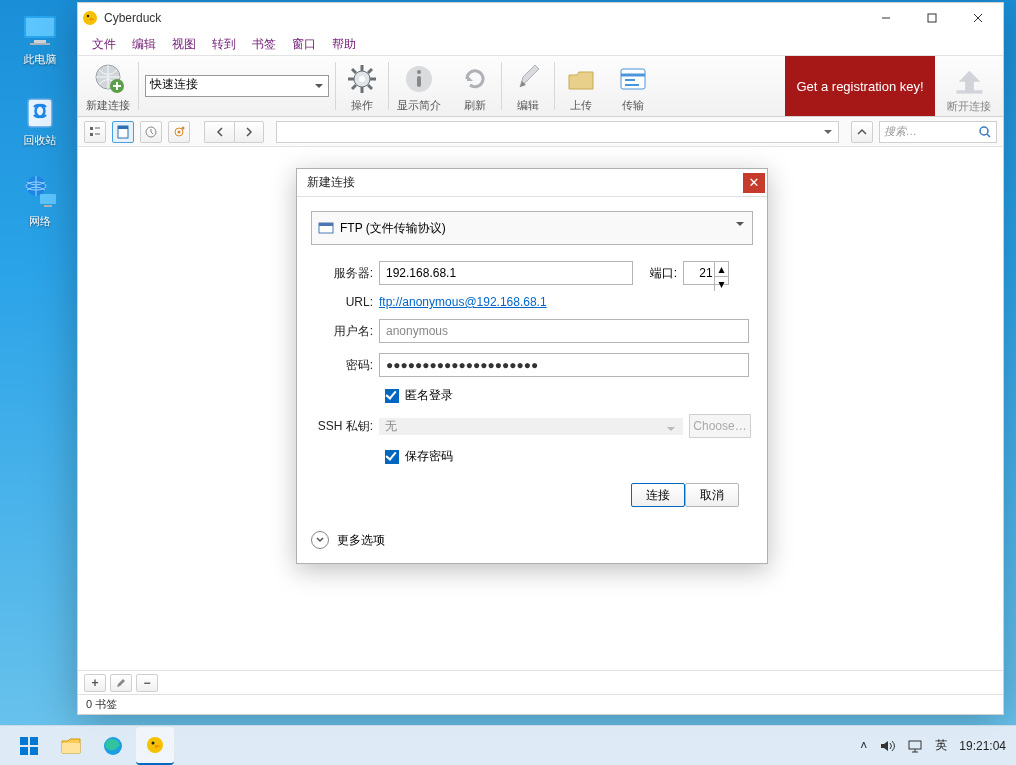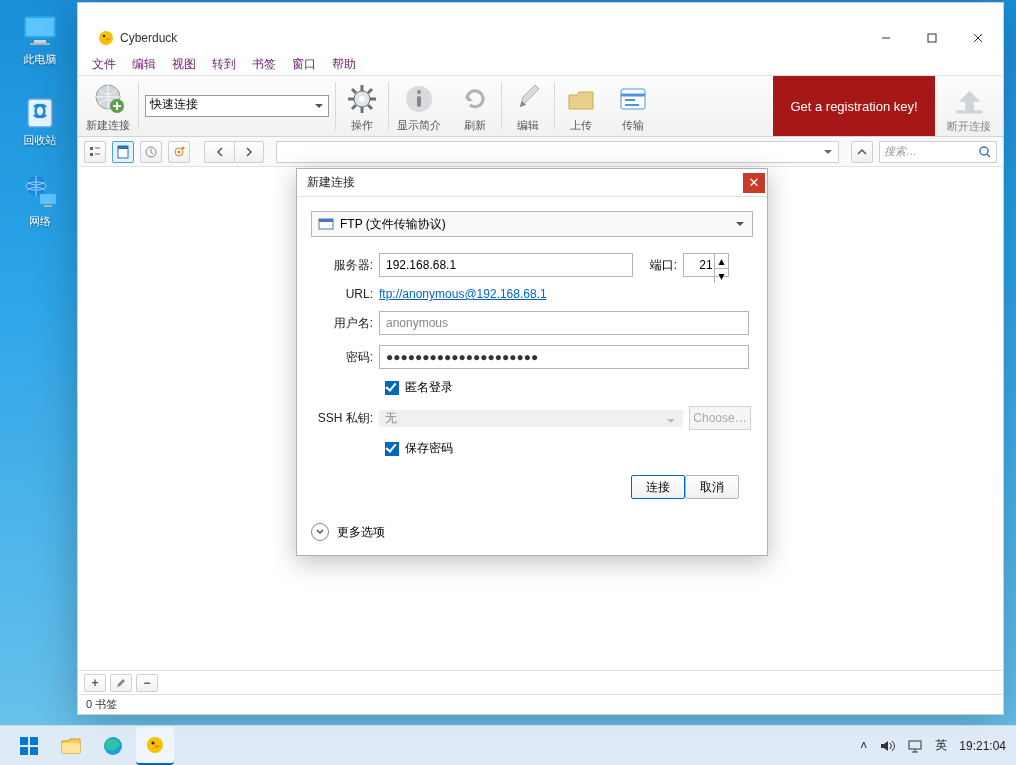--- a/index.html
+++ b/index.html
@@ -8,38 +8,38 @@
 
   
   .desktop-icons { position: absolute; top: 10px; left: 8px; width: 64px; }
   .di { display: flex; flex-direction: column; align-items: center; gap: 2px; margin-bottom: 24px; cursor: pointer; }
   .di .ico { width: 40px; height: 40px; }
   .di .lbl { color: #fff; font-size: 11px; text-align: center; text-shadow: 0 1px 2px rgba(0,0,0,.5); }
 
   
   .win { position: absolute; left: 77px; top: 2px; width: 927px; height: 713px; background: #fff; border: 1px solid #d0d0d0; box-shadow: 0 8px 40px rgba(0,0,0,.25); display: flex; flex-direction: column; }
 
-  .titlebar { height: 30px; display: flex; align-items: center; padding: 0 2px 0 20px; margin-top: 20px; }
+  .titlebar { height: 30px; display: flex; align-items: center; padding: 0 2px 0 4px; }
   .titlebar .app-ico { width: 16px; height: 16px; margin-right: 6px; }
   .titlebar .title { font-size: 12px; color: #333; flex: 0 0 auto; }
   .titlebar .spacer { flex: 1; }
   .titlebar .winbtn { width: 46px; height: 30px; display: flex; align-items: center; justify-content: center; color: #333; }
 
   .menubar { height: 22px; display: flex; align-items: center; padding: 0 6px; gap: 0; font-size: 12px; color: #701a75; }
   .menubar .mi { padding: 2px 8px; cursor: default; }
 
   .toolbar { height: 62px; background: linear-gradient(#fdfdfd,#f1f1f1); border-top: 1px solid #e2e2e2; border-bottom: 1px solid #d3d3d3; display: flex; align-items: stretch; padding: 0; }
   .tb-group { display: flex; flex-direction: column; align-items: center; justify-content: center; padding: 4px 8px 2px; font-size: 11px; color: #555; }
   .tb-group .big { width: 36px; height: 36px; }
   .tb-group .cap { margin-top: 1px; }
   .tb-sep { width: 1px; background: #d8d8d8; margin: 6px 0; }
   .quick-wrap { display: flex; align-items: center; padding: 0 6px; }
   .quick-select { width: 184px; height: 22px; border: 1px solid #999; background: #fff; font-size: 12px; padding: 0 18px 0 4px; position: relative; }
   .quick-select::after { content: ""; position: absolute; right: 5px; top: 8px; border: 4px solid transparent; border-top-color: #555; }
-  .reg-banner { margin-left: auto; width: 162px; background: #a61717; color: #fff; display: flex; align-items: center; justify-content: center; font-size: 13px; }
+  .reg-banner { margin-left: auto; width: 150px; background: #a61717; color: #fff; display: flex; align-items: center; justify-content: center; font-size: 13px; }
   .disconnect { display: flex; flex-direction: column; align-items: center; justify-content: center; padding: 4px 12px 2px; color: #888; font-size: 11px; }
 
   .pathbar { height: 30px; background: #fafafa; border-bottom: 1px solid #e2e2e2; display: flex; align-items: center; padding: 0 6px; gap: 6px; }
   .pb-btn { width: 22px; height: 22px; border: 1px solid #cfcfcf; background: linear-gradient(#fff,#f0f0f0); display: flex; align-items: center; justify-content: center; border-radius: 2px; }
   .pb-btn svg { width: 14px; height: 14px; }
   .pb-btn.active { background: #e8f2fb; border-color: #4aa0de; }
   .nav-group { display: flex; gap: 0; margin-left: 8px; }
   .nav-group .pb-btn { width: 30px; border-radius: 0; }
   .nav-group .pb-btn:first-child { border-radius: 2px 0 0 2px; border-right: none; }
   .nav-group .pb-btn:last-child { border-radius: 0 2px 2px 0; }
@@ -52,21 +52,21 @@
 
   .bottombar { height: 24px; border-top: 1px solid #e0e0e0; display: flex; align-items: center; padding: 0 6px; gap: 4px; }
   .bb-btn { width: 22px; height: 18px; border: 1px solid #cfcfcf; background: linear-gradient(#fff,#f0f0f0); display: flex; align-items: center; justify-content: center; font-size: 12px; font-weight: bold; border-radius: 2px; color: #555; }
   .status { height: 20px; border-top: 1px solid #e0e0e0; font-size: 11px; color: #333; padding: 2px 8px; }
 
   
   .dlg { position: absolute; left: 218px; top: 165px; width: 472px; border: 1px solid #b0b0b0; background: #fff; box-shadow: 0 6px 24px rgba(0,0,0,.25); }
   .dlg-title { height: 28px; display: flex; align-items: center; padding: 0 0 0 10px; font-size: 12px; color: #222; border-bottom: 1px solid #e0e0e0; }
   .dlg-title .close { margin-left: auto; width: 22px; height: 20px; background: #c73b2c; color: #fff; display: flex; align-items: center; justify-content: center; font-size: 13px; margin-right: 2px; }
   .dlg-body { padding: 14px 14px 12px; font-size: 12px; }
-  .proto { border: 1px solid #b5b5b5; height: 26px; display: flex; align-items: center; padding: 8px 6px; gap: 6px; margin-bottom: 16px; position: relative; background: #f9f9f9; }
+  .proto { border: 1px solid #b5b5b5; height: 26px; display: flex; align-items: center; padding: 16px 6px; gap: 6px; margin-bottom: 16px; position: relative; background: #f9f9f9; }
   .proto::after { content: ""; position: absolute; right: 8px; top: 10px; border: 4px solid transparent; border-top-color: #555; }
   .row { display: flex; align-items: center; margin-bottom: 10px; }
   .row .lab { width: 68px; text-align: right; color: #222; padding-right: 6px; }
   .row input[type=text], .row input[type=password], .row .ro { height: 24px; border: 1px solid #b5b5b5; padding: 0 6px; font-size: 12px; background: #fff; flex: 0 0 auto; }
   .row .server { width: 254px; }
   .row .port-lbl { width: 40px; text-align: right; padding-right: 6px; margin-left: 10px; }
   .row .port { width: 46px; text-align: center; padding-right: 18px; position: relative; }
   .spinbtns { position: absolute; right: 1px; top: 1px; width: 14px; height: 22px; display: flex; flex-direction: column; }
   .spinbtns div { flex: 1; border-left: 1px solid #b5b5b5; display: flex; align-items: center; justify-content: center; }
   .spinbtns div:first-child { border-bottom: 1px solid #b5b5b5; }

